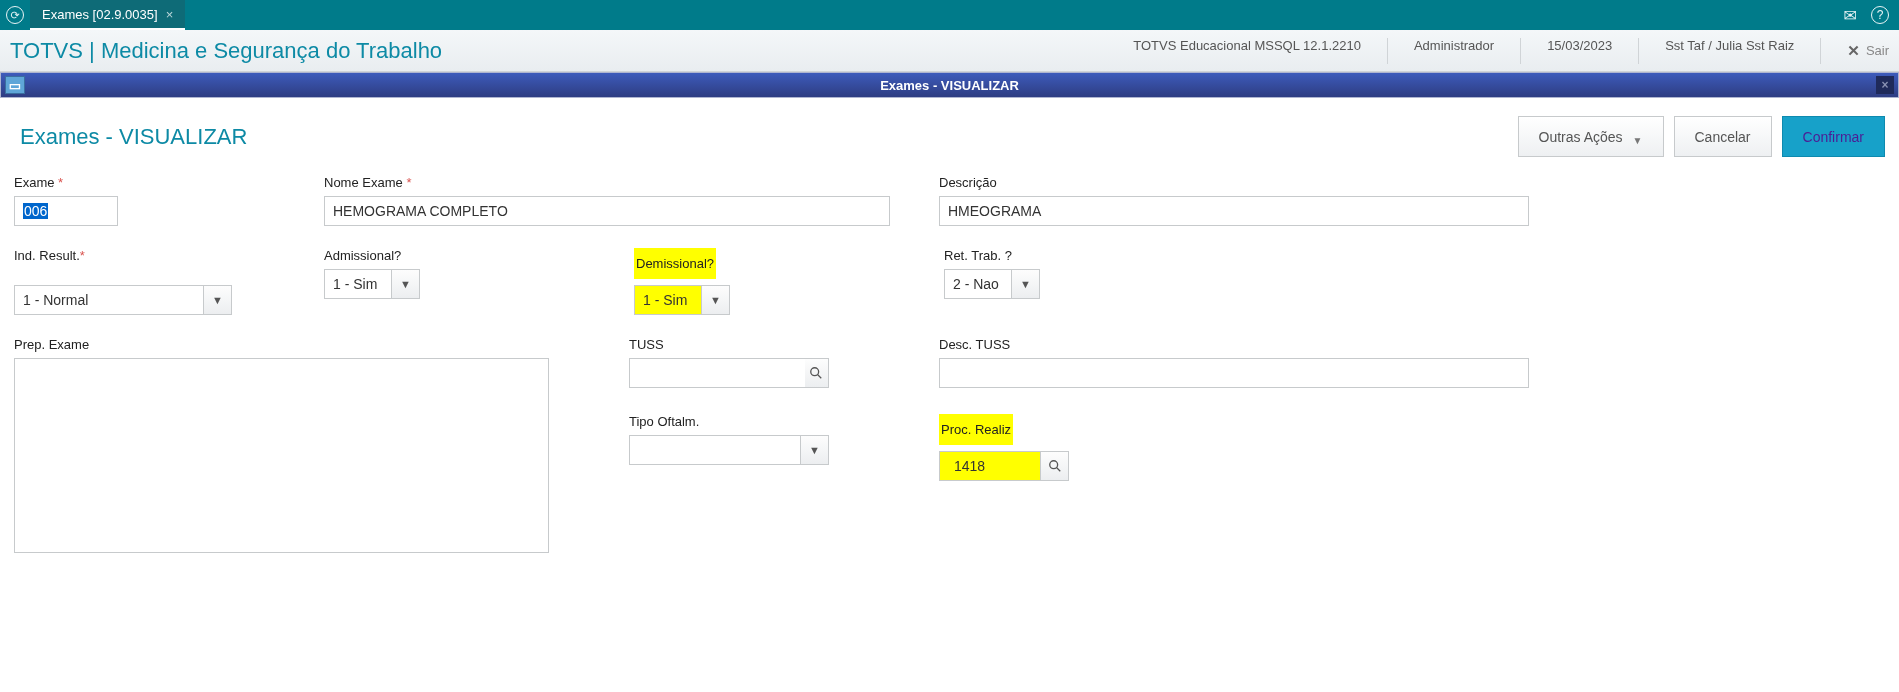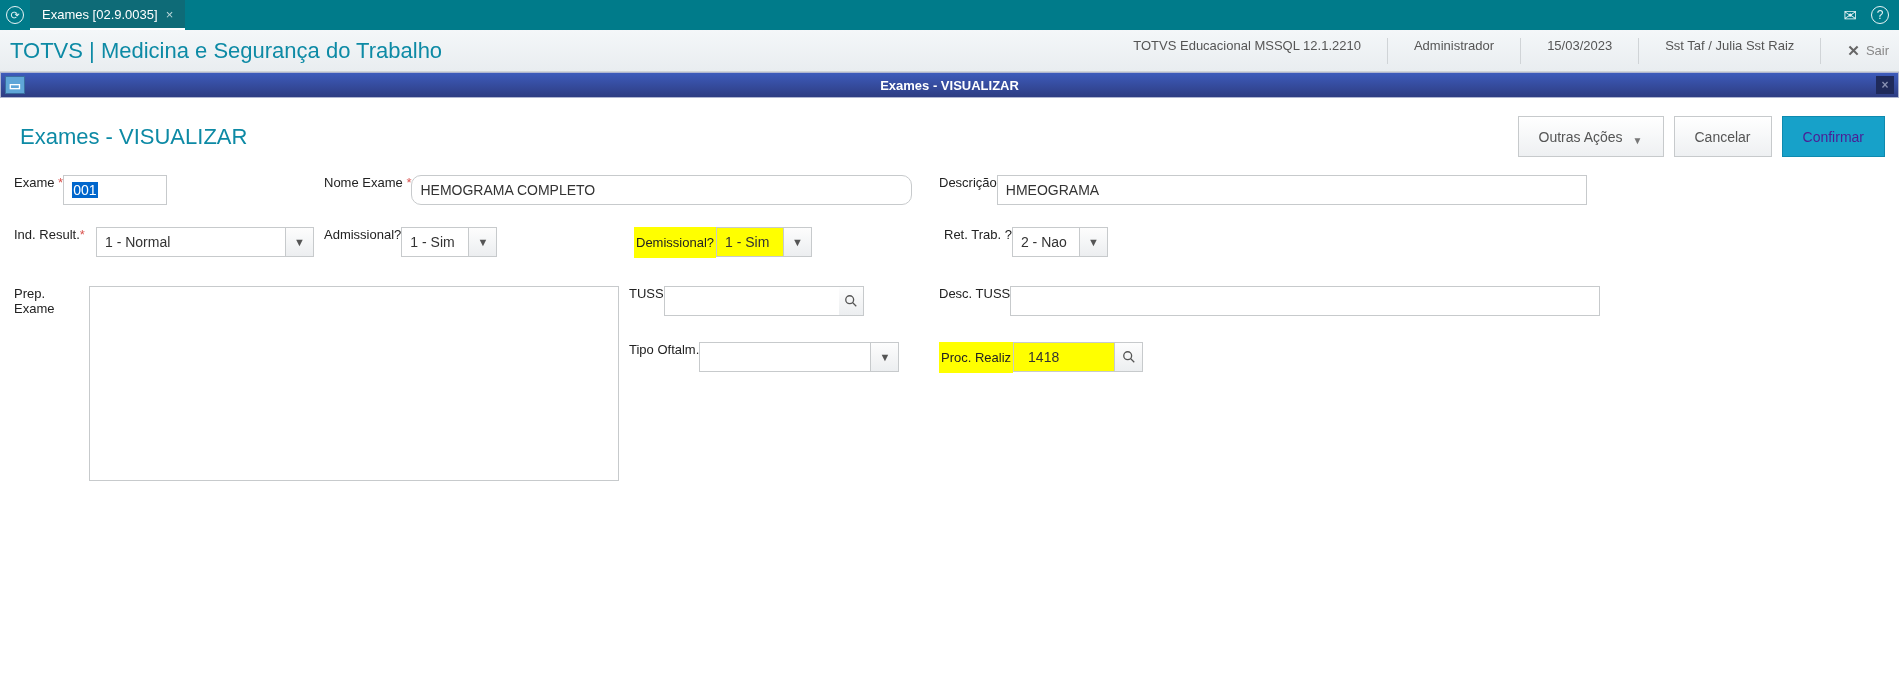--- a/index.html
+++ b/index.html
@@ -28,21 +28,21 @@
   .winbar-close { position:absolute; right:4px; background:#1f2a5a; color:#8890b2; width:18px; height:18px; display:flex; align-items:center; justify-content:center; font-weight:bold; font-size:12px;}
 
   
   .page { padding: 18px 14px 30px 14px; }
   .page-head { display:flex; align-items:center; margin-bottom:18px; }
   .page-title { color:#0d8aa5; font-size:22px; margin-left:6px;}
   .actions { margin-left:auto; display:flex; gap:10px;justify-content:center; }
   .btn { border:1px solid #c7cacc; background: linear-gradient(#ffffff,#eef0f2); padding:10px 20px; font-size:14px; color:#555; display:flex; align-items:center; gap:6px; cursor:pointer;}
   .btn .caret { font-size:10px; color:#777; margin-left:4px; margin-top:8px;}
   .btn-primary { background:#17a1c9; color:#4c1d95; border:1px solid #0e8aaf; }
-  .field { display:flex; flex-direction:row; }
+  .field { display:flex; flex-direction:column; }
   .label { font-size:13px; color:#222; margin-bottom:6px; }
   .req { color:#d9534f; }
   .hl { background:#ffff00; display:inline-block; padding:8px 2px;}
   .input-wrap { display:flex; }
   input[type="text"], textarea, .select-val {
     border:1px solid #c7cacc; height:30px; padding:4px 8px; font-size:14px; color:#333; background:#fff; width:100%;
   }
   textarea { height: auto; resize:none; }
   .select { display:flex; }
   .select-val { flex:1; display:flex; align-items:center; }
@@ -108,29 +108,29 @@
     </div>
   </div>
 
   <div style="display:flex; gap:10px; margin-bottom:22px;">
     <div class="field" style="width:300px;">
       <span class="label">
         <span>Exame</span> <span class="req">*</span>
       </span>
       <div class="input-wrap" style="width:104px;">
         <div class="select-val" style="height:30px;">
-          <span class="sel-text">001</span>
+          <span class="sel-text">006</span>
         </div>
       </div>
     </div>
     <div class="field" style="width:605px;">
       <span class="label">
         <span>Nome Exame</span> <span class="req">*</span>
       </span>
-      <input type="text" style="width: 501px; border-radius: 10px;" value="HEMOGRAMA COMPLETO">
+      <input type="text" style="width: 566px;" value="HEMOGRAMA COMPLETO">
     </div>
     <div class="field" style="flex:1;">
       <span class="label">Descrição</span>
       <input type="text" style="width: 590px;" value="HMEOGRAMA">
     </div>
   </div>
 
   <div style="display:flex; gap:10px; margin-bottom:22px;">
     <div class="field" style="width:300px;justify-content:space-between;">
       <span class="label">

